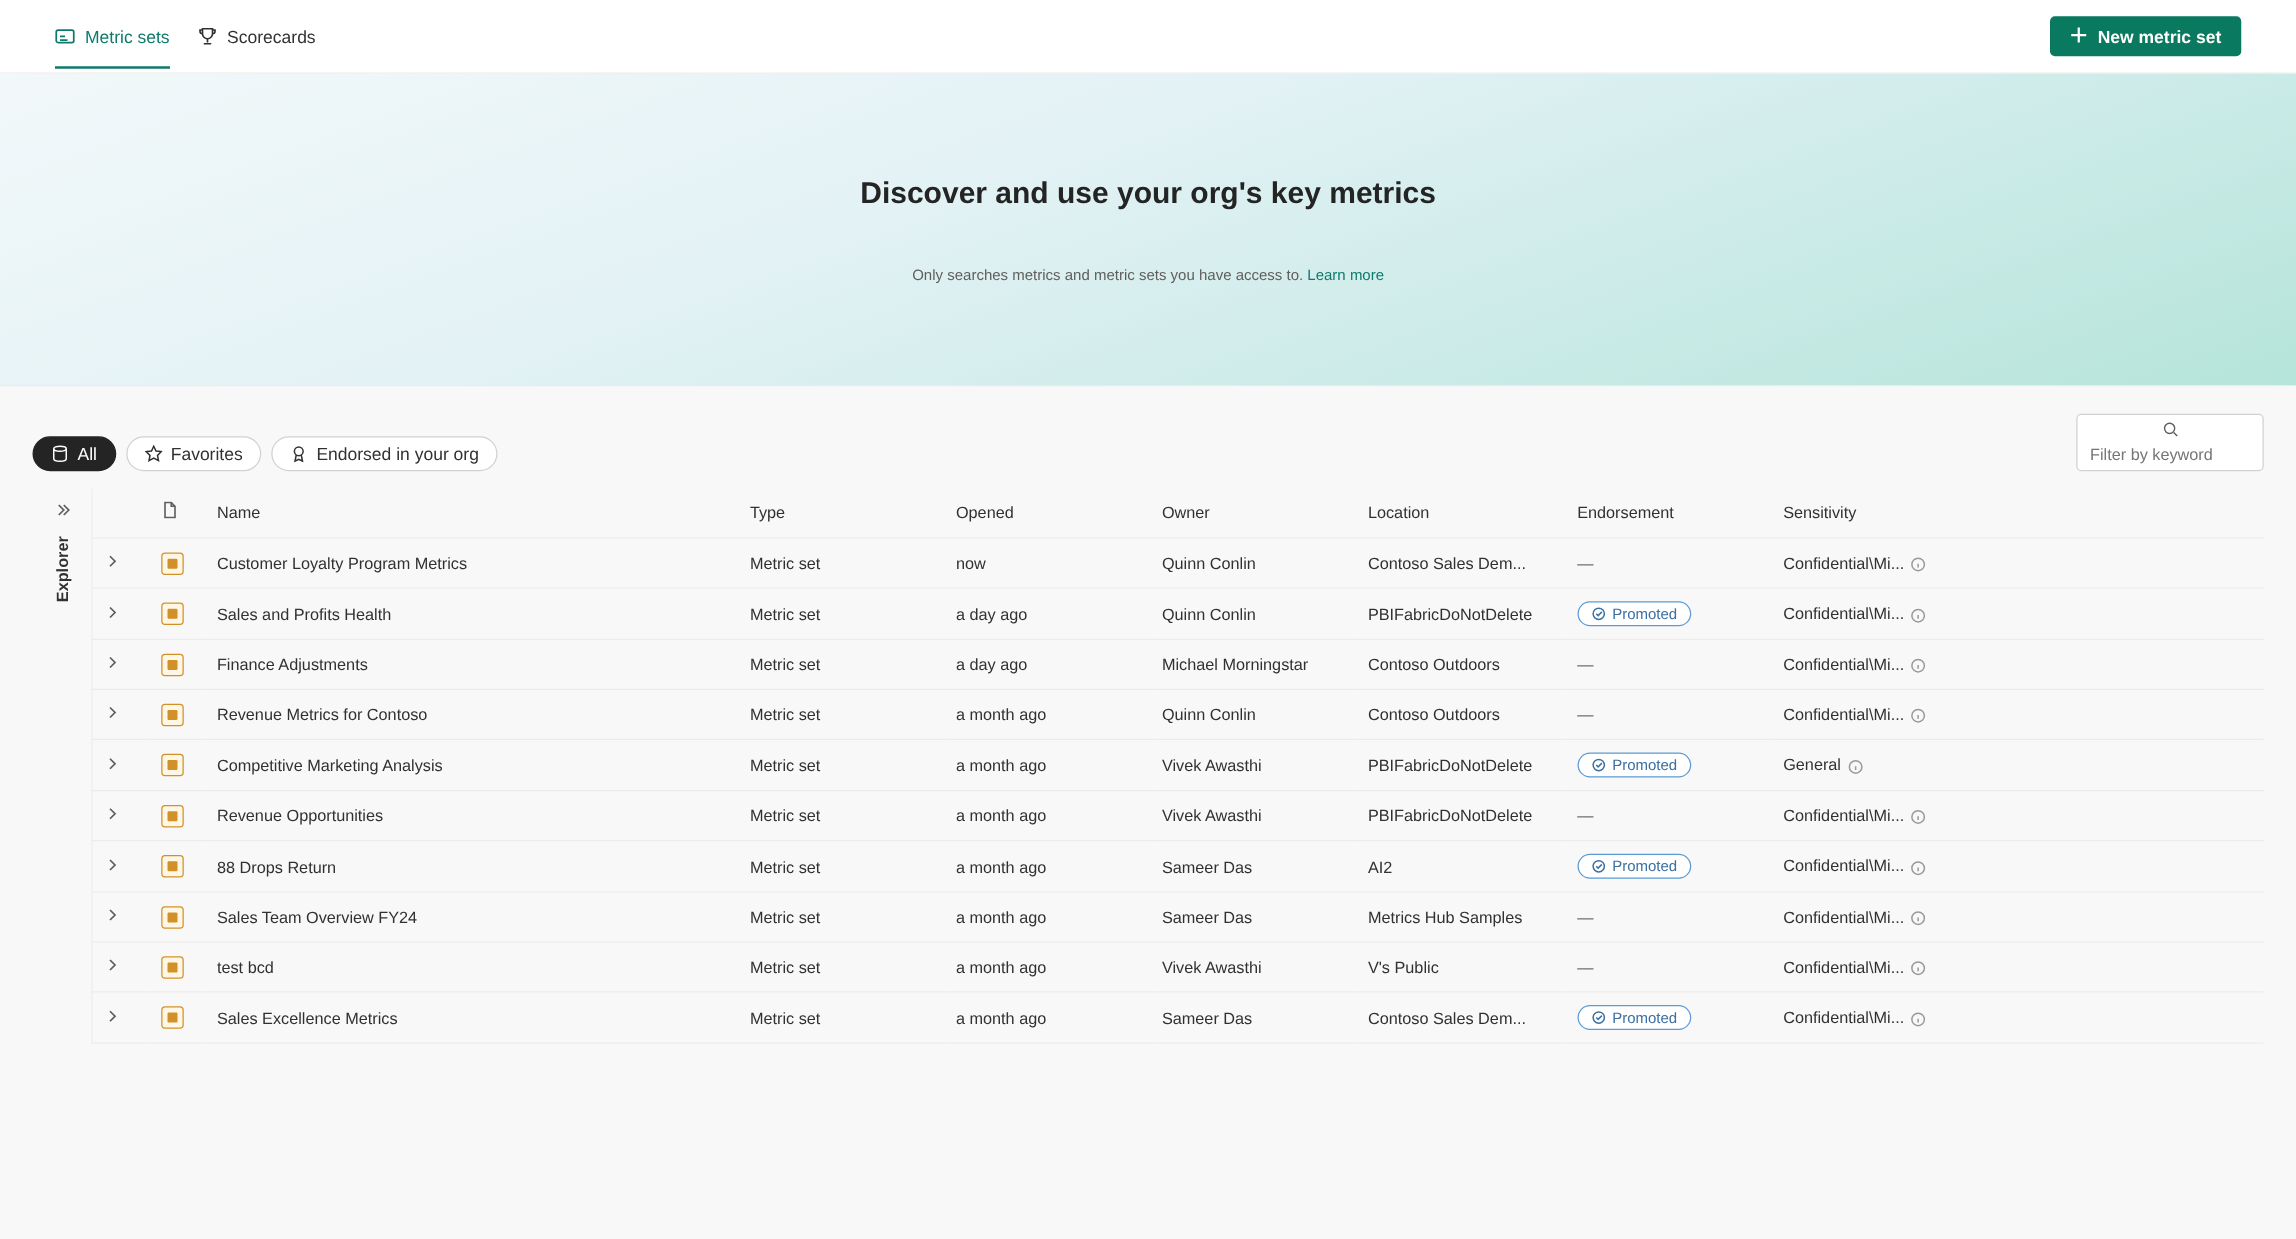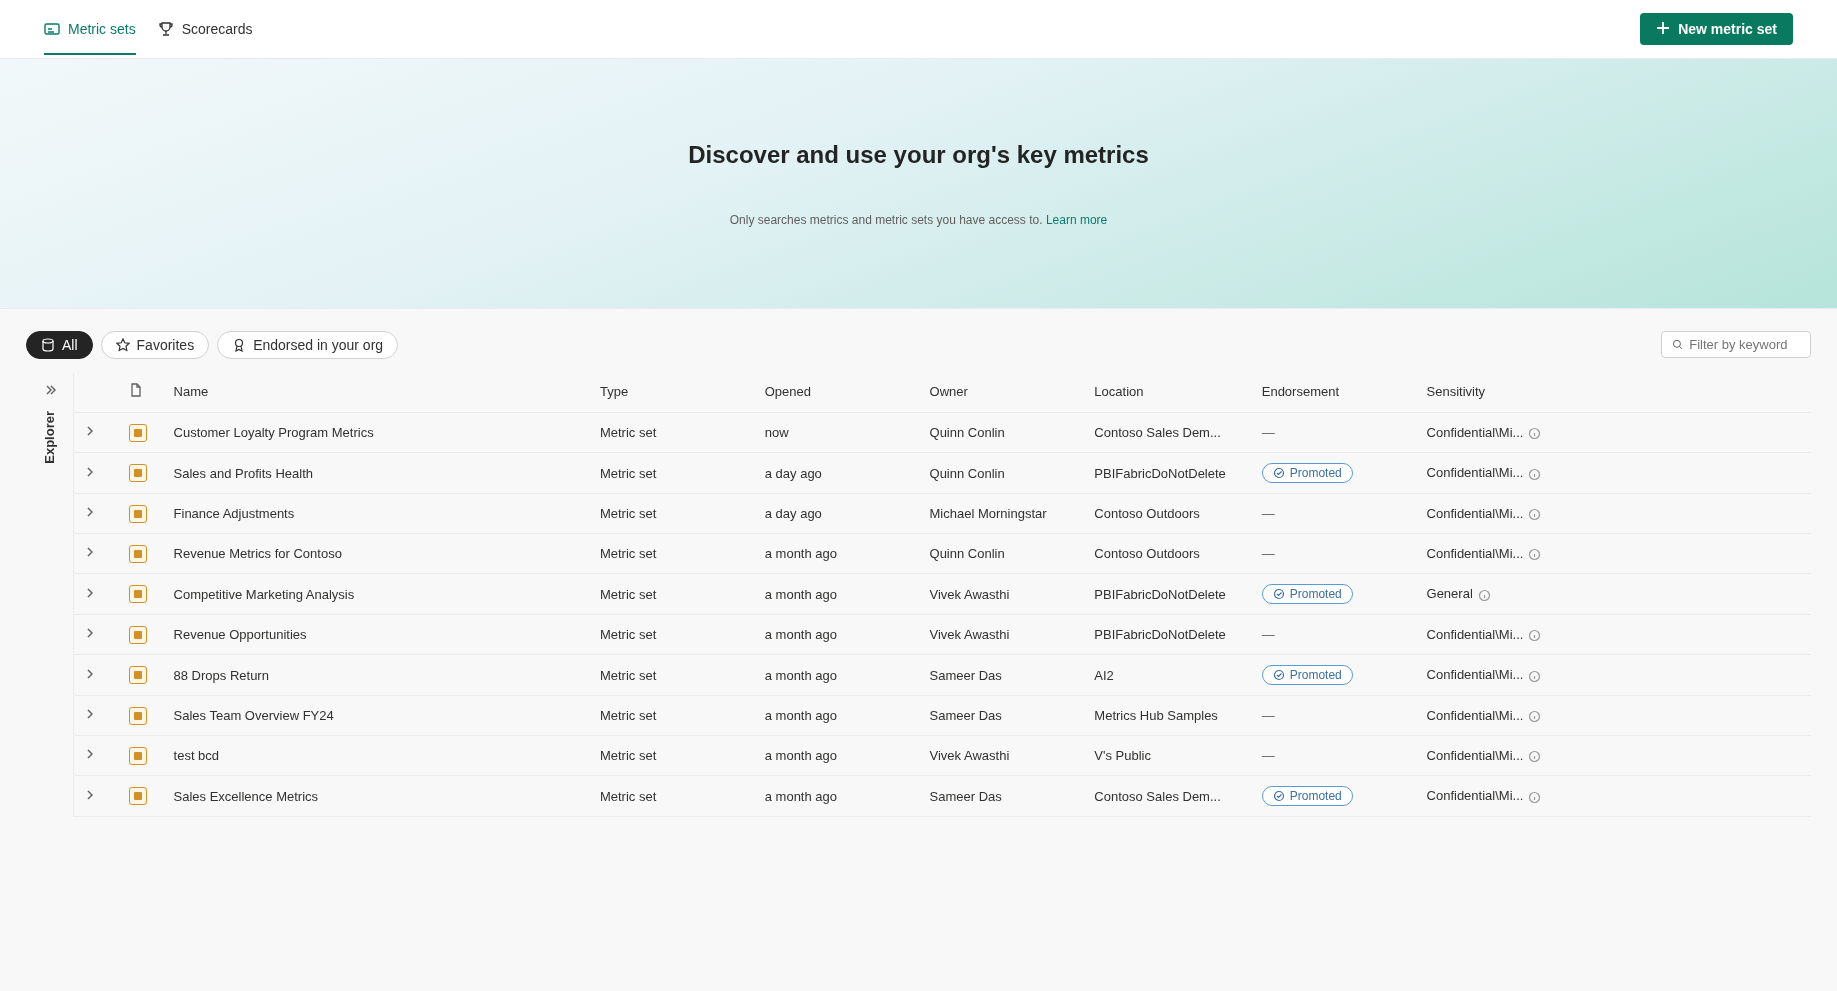--- a/index.html
+++ b/index.html
@@ -51,35 +51,35 @@
   display: flex; align-items: center; padding: 6px 10px; gap: 8px;
 }
 .search-wrap input {
   border: none; outline: none; flex: 1; font-size: 14px; background: transparent;
 }
 .search-hint { font-size: 12px; color: #605e5c; margin-top: 16px; }
 .search-hint a { color: #0e7a6c; text-decoration: none; }
 
 
 .filters-row {
-  display: flex; align-items: flex-start; justify-content: space-between;
+  display: flex; align-items: flex-end; justify-content: space-between;
   padding: 22px 26px 14px;
 }
 .chips { display: flex; gap: 8px; }
 .chip {
   display: flex; align-items: center; gap: 7px;
   border: 1px solid #d1d1d1; border-radius: 16px;
   padding: 5px 14px; font-size: 14px; cursor: pointer; background: #fff;
 }
 .chip.active { background: #242424; color: #fff; border-color: #242424; }
 .chip svg { width: 14px; height: 14px; }
 .filter-input {
   display: flex; align-items: center; gap: 6px;
   border: 1px solid #d1d1d1; border-radius: 4px; background: #fff;
-  padding: 5px 10px; width: 150px;
+  padding: 5px 10px; width: 150px; flex-direction: column;
 }
 .filter-input input { border:none; outline:none; width:100%; font-size:13px; background:transparent; }
 
 
 .content { display: flex; padding: 0 26px; }
 .explorer-rail {
   width: 48px; border-right: 1px solid #edebe9;
   display: flex; flex-direction: column; align-items: center; padding-top: 10px;
   color: #605e5c; font-size: 12px;
 }

